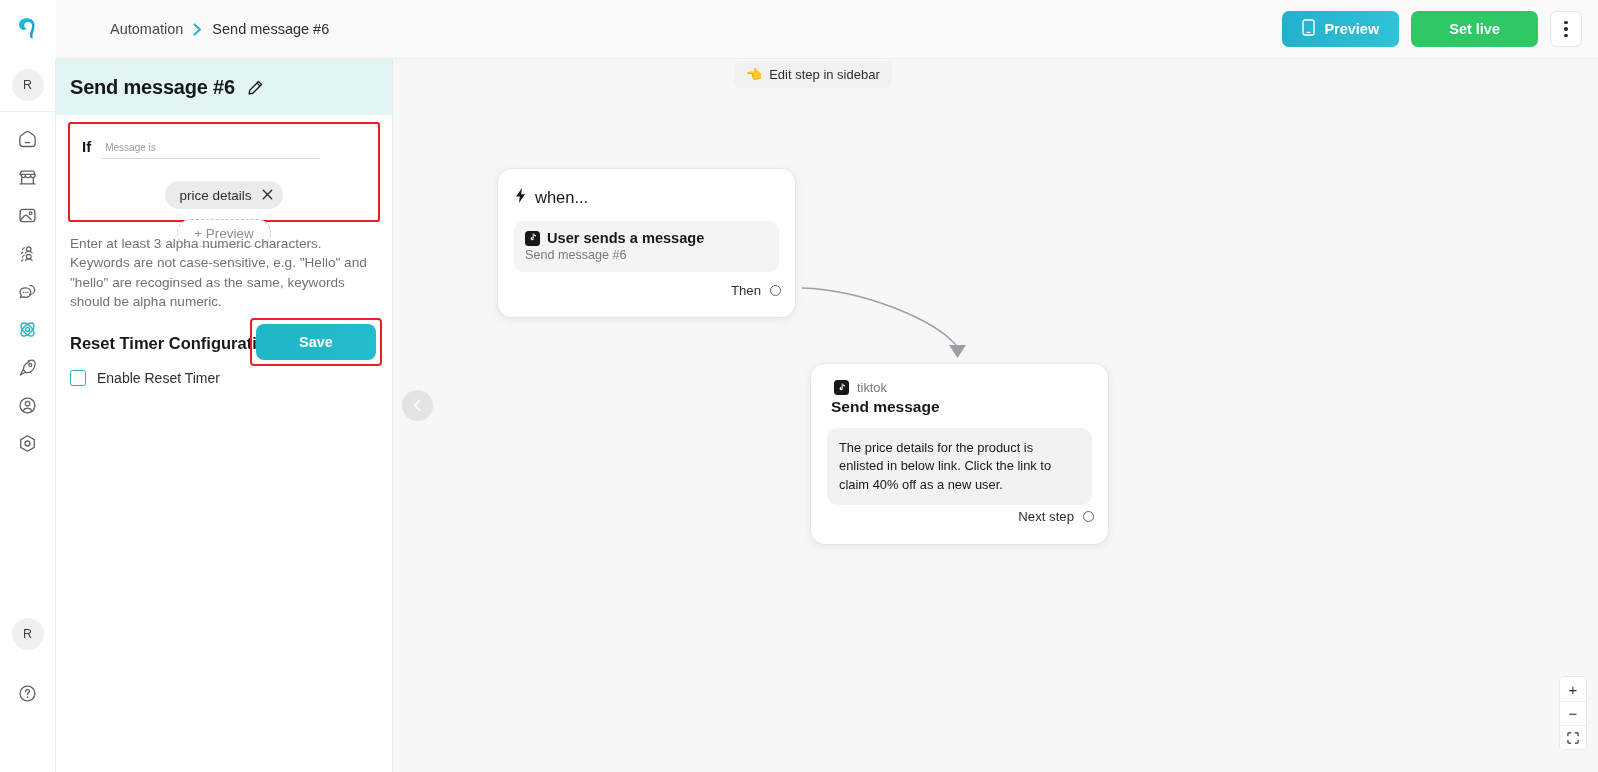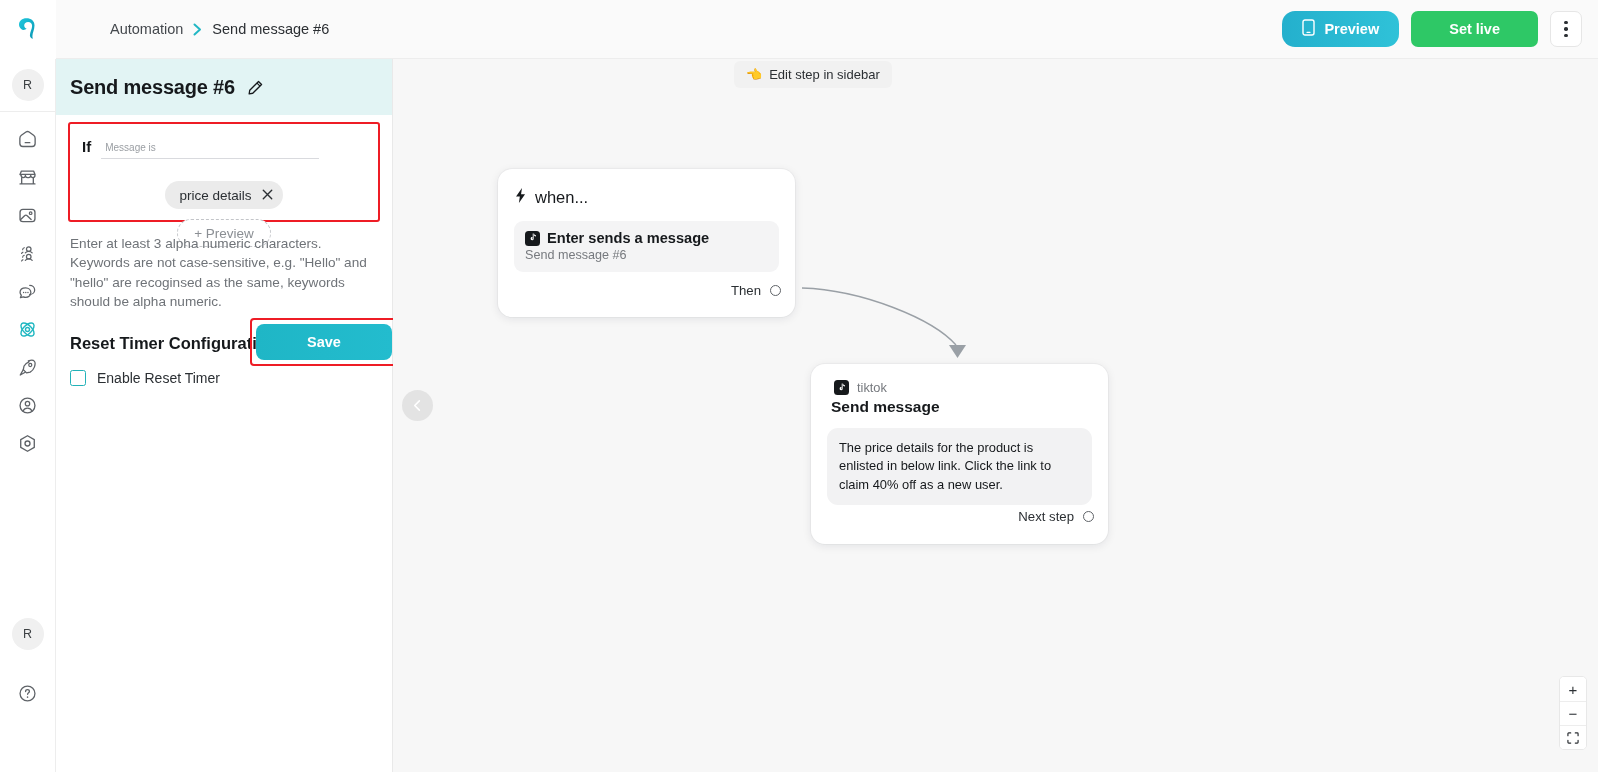--- a/index.html
+++ b/index.html
@@ -29,21 +29,21 @@
   }
   .breadcrumb .crumb-link { color: #44484d; cursor: pointer; margin-left: 40px; }
   .breadcrumb .crumb-sep { color: #21b7c4; display:flex; align-items:center; }
   .breadcrumb .crumb-current { color: #2b2f33; }
 
   .topbar-actions {
     margin-left: auto; display: flex; align-items: center; gap: 12px;
     padding-right: 16px;
   }
   .btn-preview {
-    height: 36px; padding: 0 20px; border-radius: 13px; border: none;
+    height: 36px; padding: 0 20px; border-radius: 7px; border: none;
     background: linear-gradient(90deg,#24b0cd 0%,#2fc2d8 100%);
     color: #ffffff; font-size: 14.5px; font-weight: 700;
     display: flex; align-items: center; gap: 9px; cursor: pointer;
     font-family: "Liberation Sans", sans-serif;
   }
   .btn-setlive {
     height: 36px; padding: 0 38px; border-radius: 7px; border: none;
     background: #2ec866; color: #ffffff; font-size: 14.5px; font-weight: 700;
     cursor: pointer; font-family: "Liberation Sans", sans-serif;
   }
@@ -134,21 +134,21 @@
     width: 16px; height: 16px; border: 1.4px solid #22b2b8; border-radius: 2.5px;
     background: #ffffff; cursor: pointer; flex: 0 0 16px;
   }
   .check-label { font-size: 14px; color: #2b2f33; }
 
   .save-wrap {
     position: absolute; left: 194px; bottom: 20px;
     border: 2.5px solid #ee1c25; border-radius: 4px; padding: 4px;
   }
   .btn-save {
-    width: 136px; height: 36px; border-radius: 8px; border: none;
+    width: 120px; height: 36px; border-radius: 8px; border: none;
     background: linear-gradient(90deg,#1fb6c6 0%,#23bcce 100%);
     color: #ffffff; font-size: 14.5px; font-weight: 700; cursor: pointer;
     font-family: "Liberation Sans", sans-serif;
   }
 
   
   .canvas {
     position: absolute; top: 59px; left: 393px; width: 1205px; height: 713px;
     background: #f7f7f7; overflow: hidden;
   }
@@ -428,21 +428,21 @@
         </span>
         <span>when...</span>
       </div>
       <div class="when-card">
         <div class="when-card-title">
           <span class="tiktok-badge">
             <svg width="9" height="10" viewBox="0 0 10 11">
                 <path d="M6.3 0.6v5.6a1.7 1.7 0 1 1-1.4-1.67v1.5a.45.45 0 1 0 .35.44V.6zM6.8.6c.25 1.1 1 1.75 2 1.9v1.45c-.8-.05-1.5-.35-2-.85z" fill="#ffffff"></path>
               </svg>
           </span>
-          <span>Enter sends a message</span>
+          <span>User sends a message</span>
         </div>
         <div class="when-card-sub">Send message #6</div>
       </div>
       <div class="then-row">
         <span class="then-label">Then</span>
         <span class="port"></span>
       </div>
     </div>
 
     <div class="node node-send">

